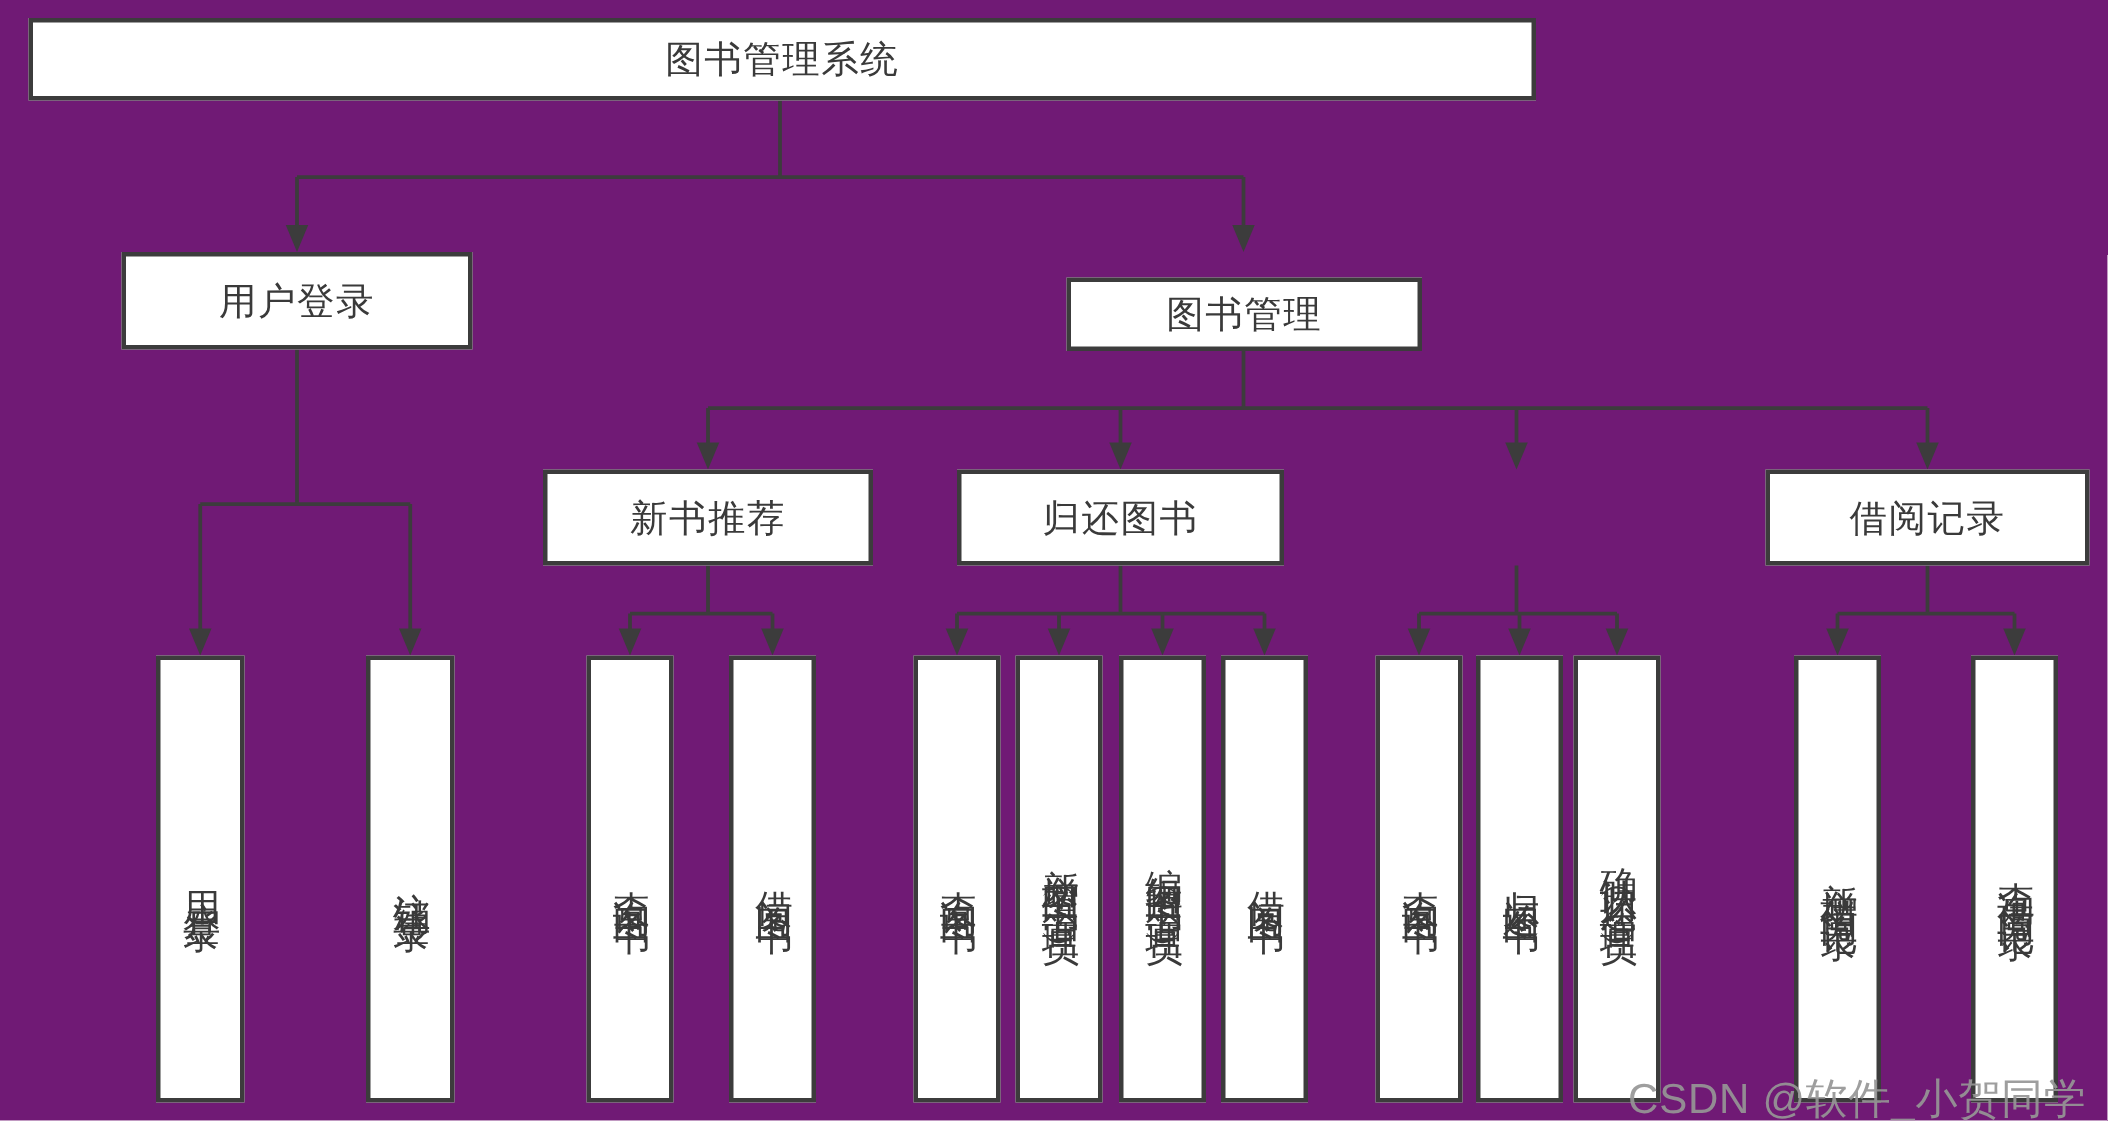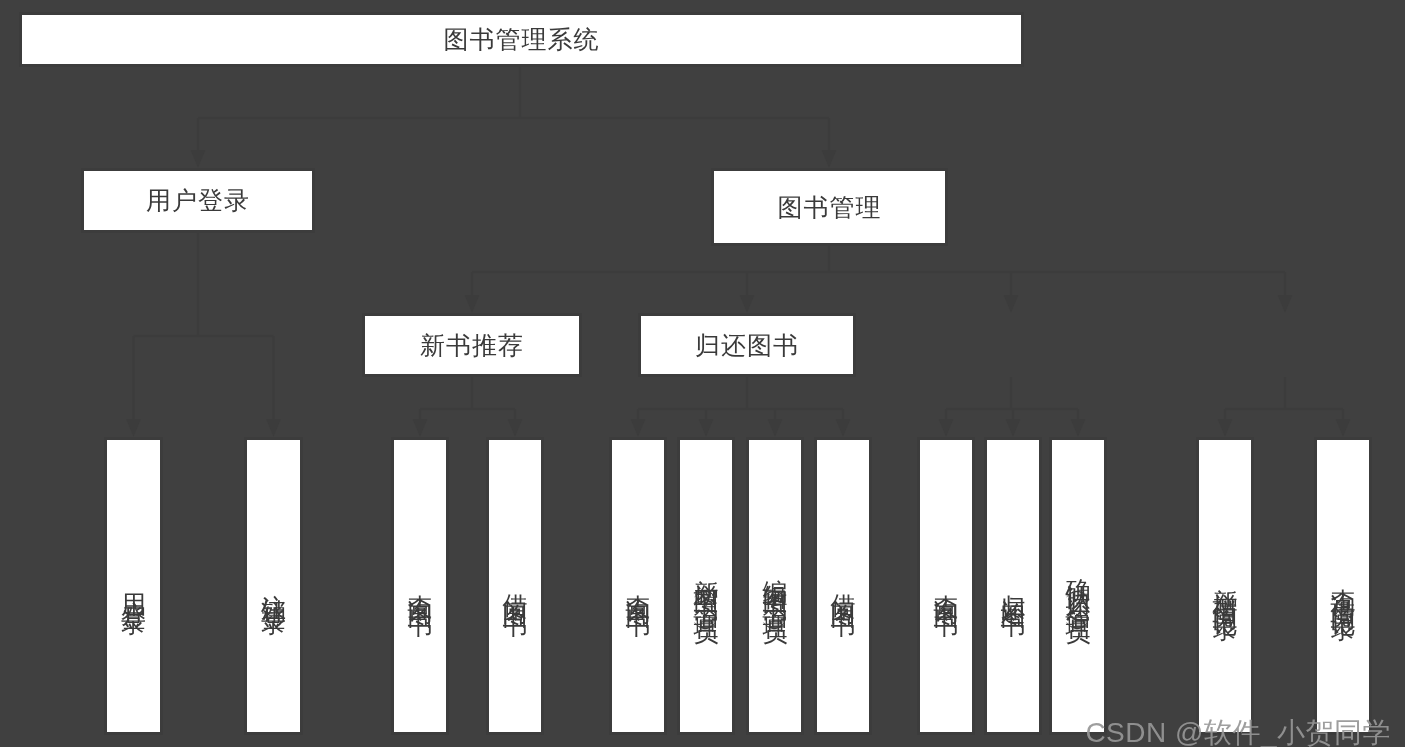--- a/index.html
+++ b/index.html
@@ -1,18 +1,18 @@
 <!DOCTYPE html>
 <html><head>
 <meta charset="utf-8">
 <style>
   html,body { margin:0; padding:0; background:#ffffff; }
   #canvas {
     position:relative; width:1405px; height:747px;
-    background:#404040; overflow:hidden;
+    background:#701a75; overflow:hidden;
     font-family:"Liberation Sans", sans-serif;
   }
   .connectors { position:absolute; left:0; top:0; z-index:0; }
   .box {
     position:absolute; box-sizing:border-box;
     background:#ffffff; border:3px solid #3c3c3c;
     color:#3a3a3a; z-index:1;
     display:flex; align-items:center; justify-content:center;
   }
   .hbox { font-size:25px; letter-spacing:1px; white-space:nowrap; }
@@ -68,24 +68,25 @@
       <polygon points="1013,437 1005.5,419 1020.5,419"></polygon>
       <polygon points="1078,437 1070.5,419 1085.5,419"></polygon>
       <polygon points="1225,437 1217.5,419 1232.5,419"></polygon>
       <polygon points="1343,437 1335.5,419 1350.5,419"></polygon>
     </g>
   </svg>
 
   <div class="box hbox" style="left:19px;top:12px;width:1005px;height:55px">图书管理系统</div>
 
   <div class="box hbox" style="left:81px;top:168px;width:234px;height:65px">用户登录</div>
-  <div class="box hbox" style="left:711px;top:168px;width:237px;height:78px">图书管理</div>
+  <div class="box hbox" style="left:711px;top:185px;width:237px;height:49px">图书管理</div>
 
   <div class="box hbox" style="left:362px;top:313px;width:220px;height:64px">新书推荐</div>
   <div class="box hbox" style="left:638px;top:313px;width:218px;height:64px">归还图书</div>
+  <div class="box hbox" style="left:1177px;top:313px;width:216px;height:64px">借阅记录</div>
 
   <div class="box vbox" style="left:104px;top:437px;width:59px;height:298px">
     <span>用户登录</span>
   </div>
   <div class="box vbox" style="left:244px;top:437px;width:59px;height:298px">
     <span>注销登录</span>
   </div>
 
   <div class="box vbox" style="left:391px;top:437px;width:58px;height:298px">
     <span>查询图书</span>

